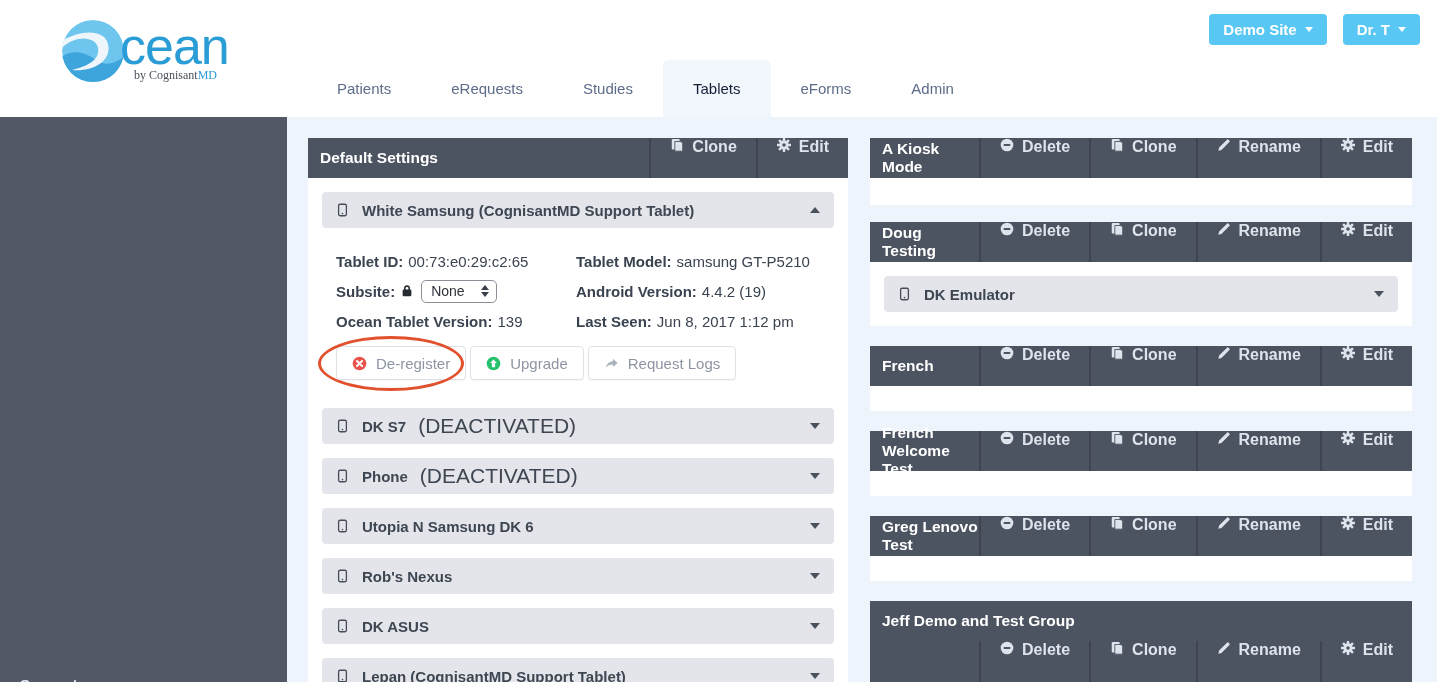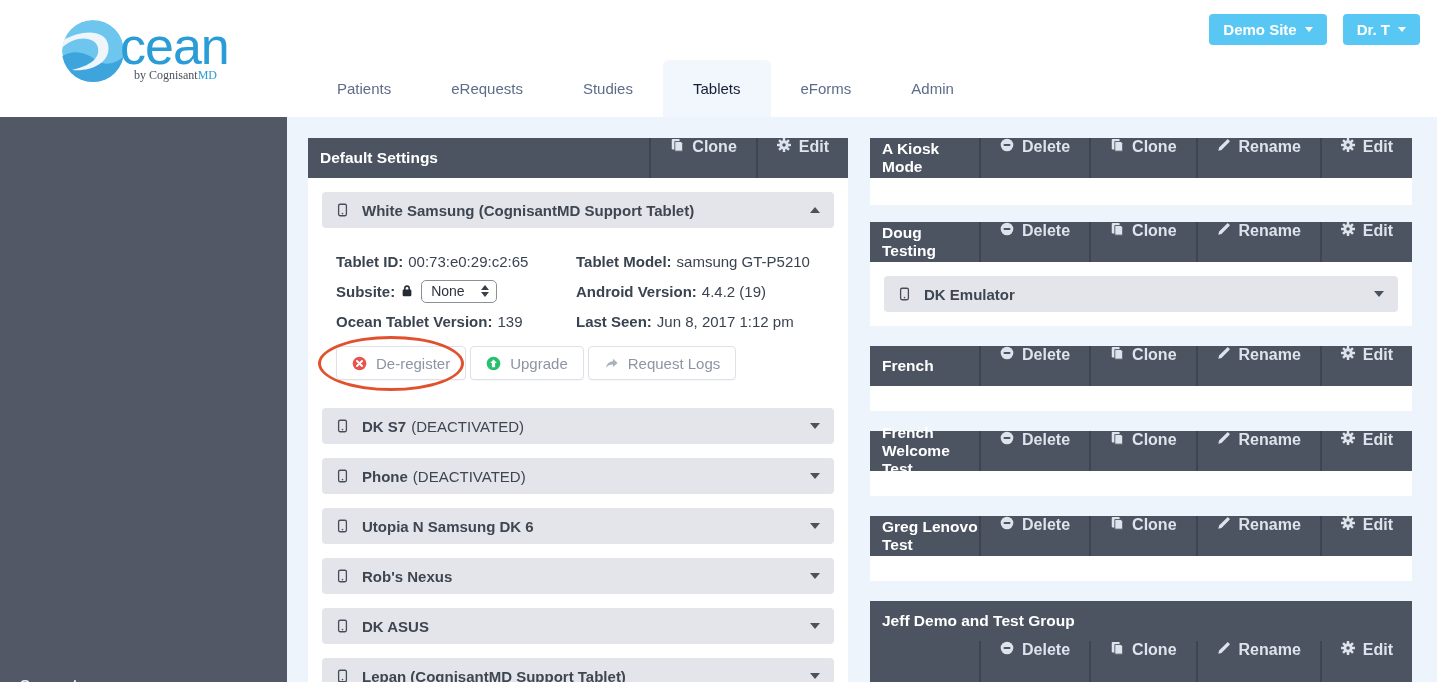--- a/index.html
+++ b/index.html
@@ -37,21 +37,21 @@
   .hbtn { background:transparent; border:none; border-left:2px solid #3e4550; color:#dde4ec;
           font-family:inherit; font-size:16px; font-weight:bold; padding:0 19px;
           display:inline-flex; align-items:flex-start; gap:8px; cursor:pointer; }
   .hbtn .ic { width:14px; height:14px; }
   .pbody { background:#ffffff; }
 
   .trow { background:#e3e5ea; border-radius:4px; height:36px; display:flex; align-items:center;
           padding:0 14px; cursor:pointer; }
   .trow .ic-tab { width:13px; height:16px; margin-right:13px; flex:none; color:#454d5a; }
   .trow-name { font-size:15px; font-weight:bold; color:#3e4652; }
-  .trow-suffix { font-size:15px; color:#3e4652; margin-left:5px; }
+  .trow-suffix { font-size:21px; color:#3e4652; margin-left:12px; }
   .caret-down { width:0; height:0; border-left:5px solid transparent; border-right:5px solid transparent;
                 border-top:6px solid #4a525e; margin-left:auto; }
   .caret-up { width:0; height:0; border-left:5px solid transparent; border-right:5px solid transparent;
               border-bottom:6px solid #4a525e; margin-left:auto; }
 
   
   .main-panel { position:absolute; left:308px; top:138px; width:540px; height:591px; display:flex; flex-direction:column; }
   .main-panel .pbody { flex:1; padding:14px; overflow:hidden; }
 
   .details { display:flex; margin:18px 0 0 14px; }

